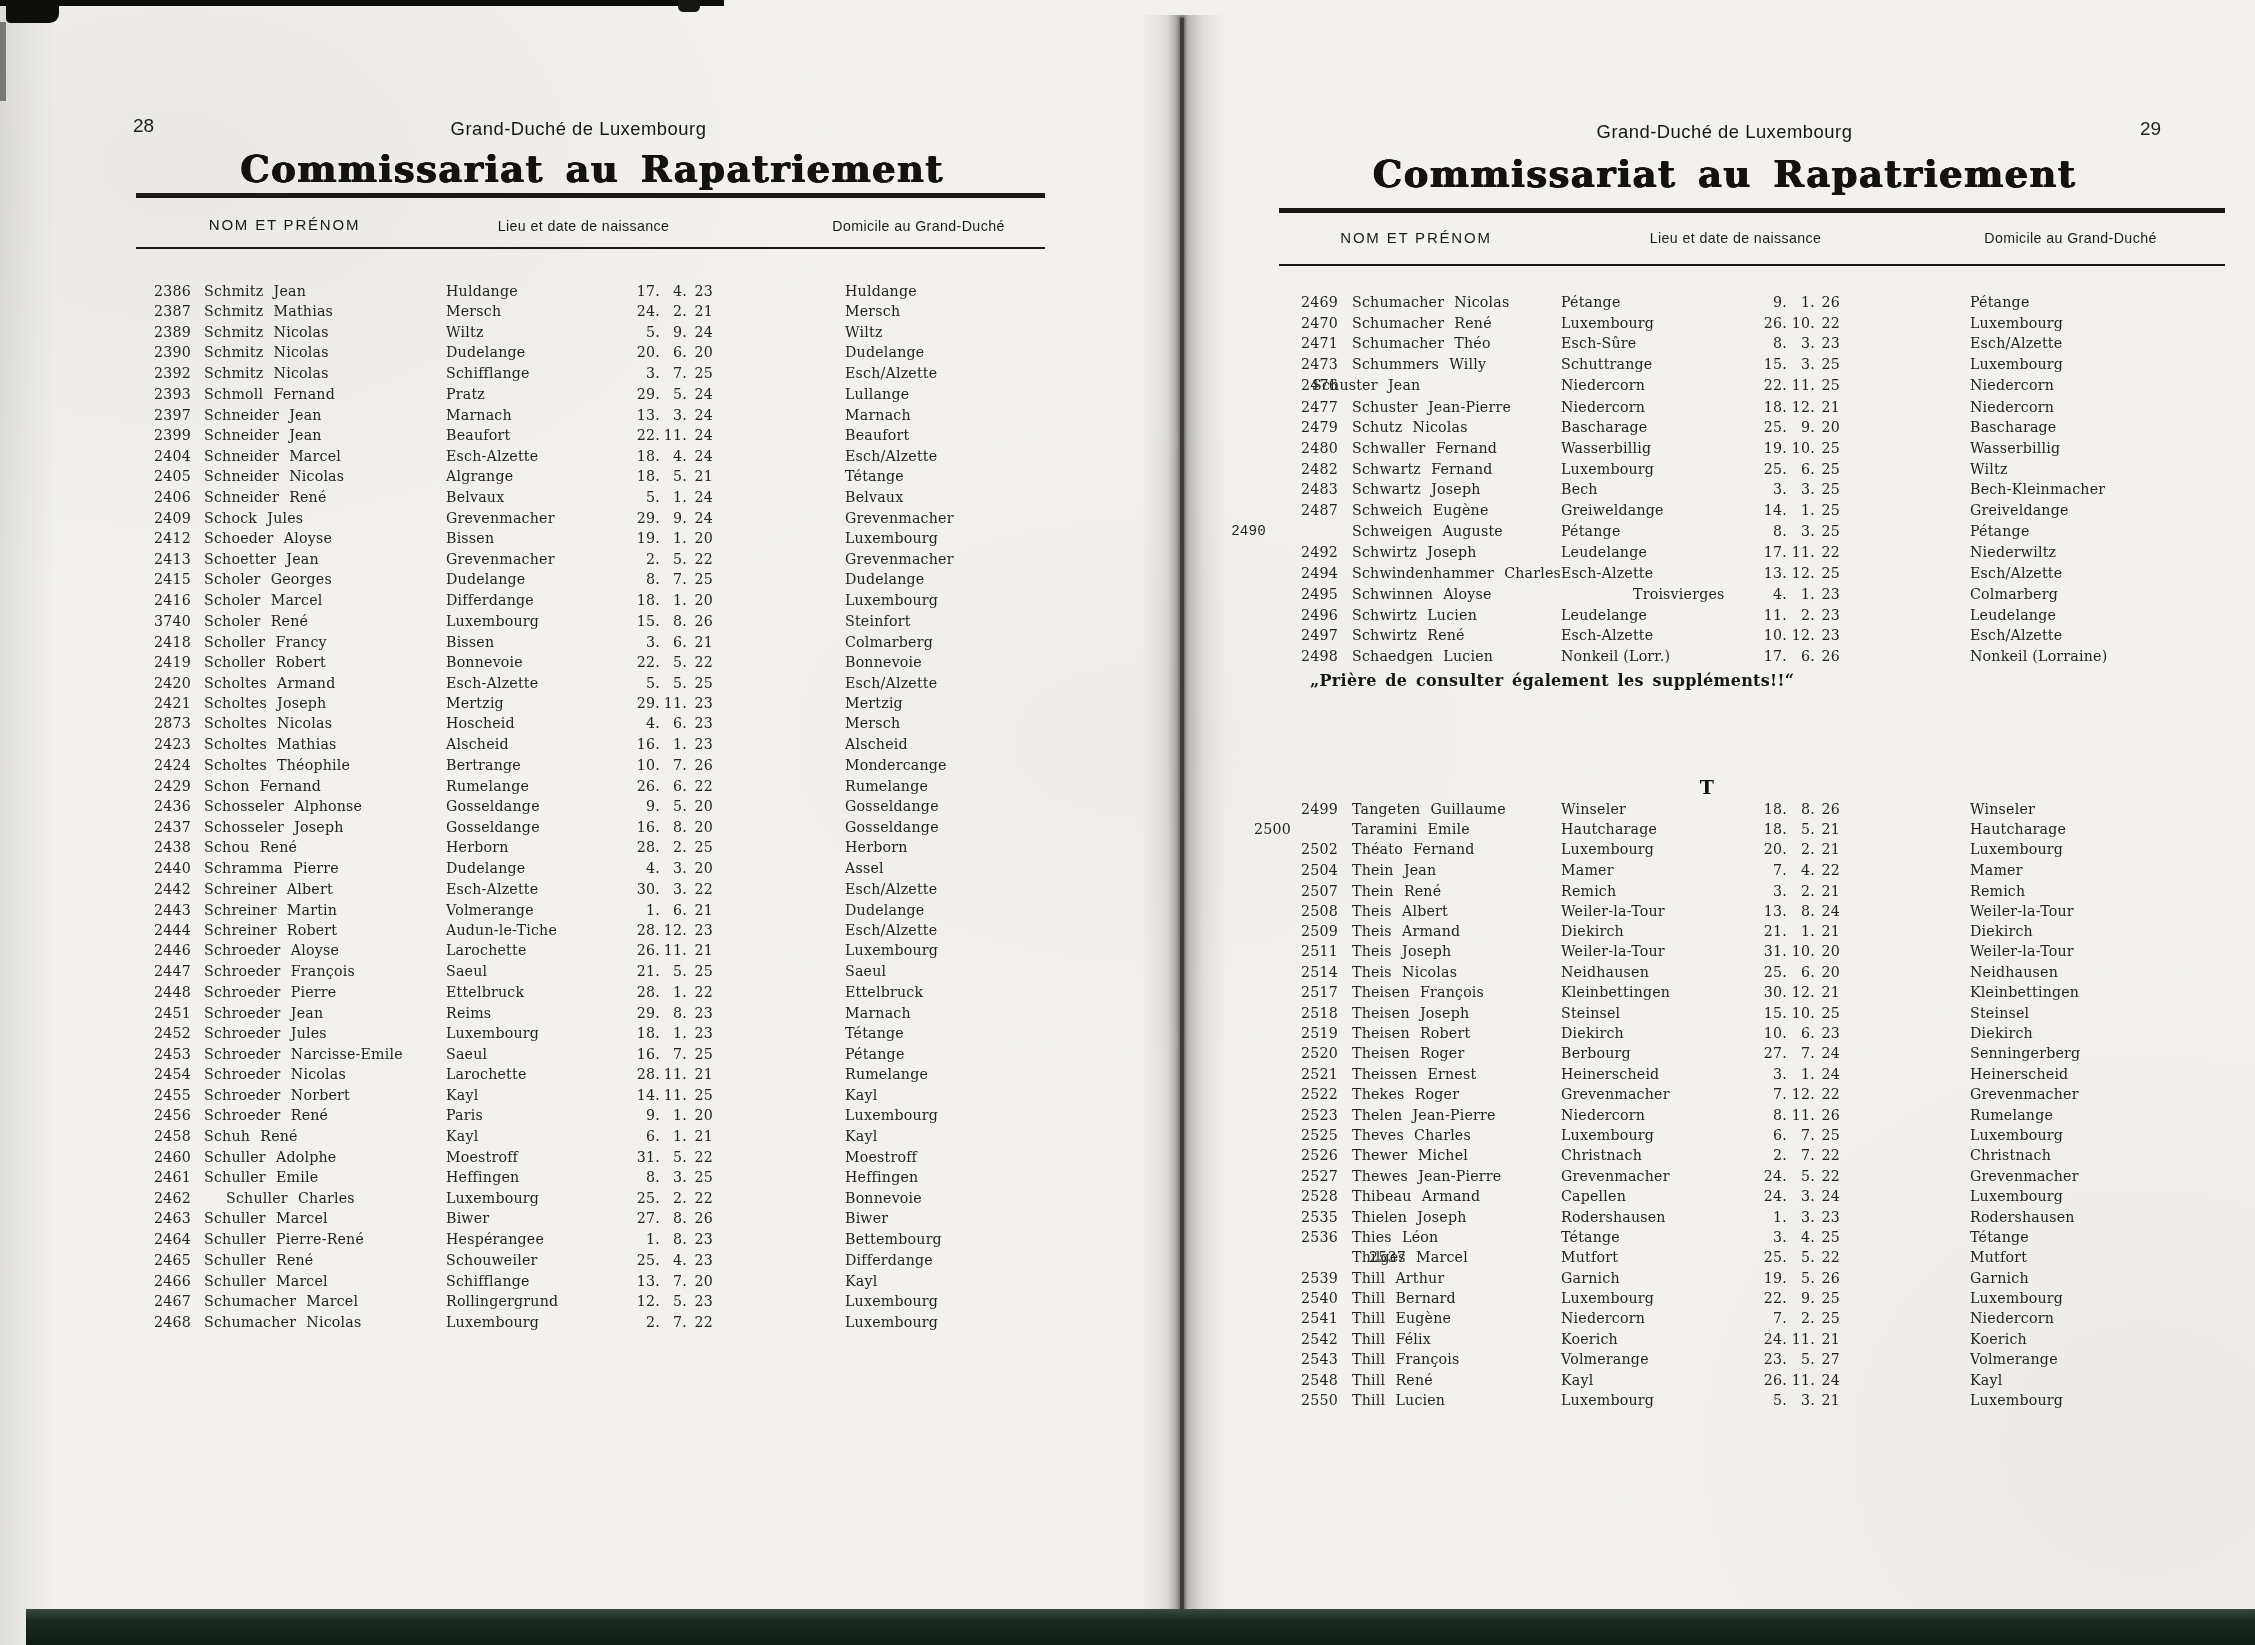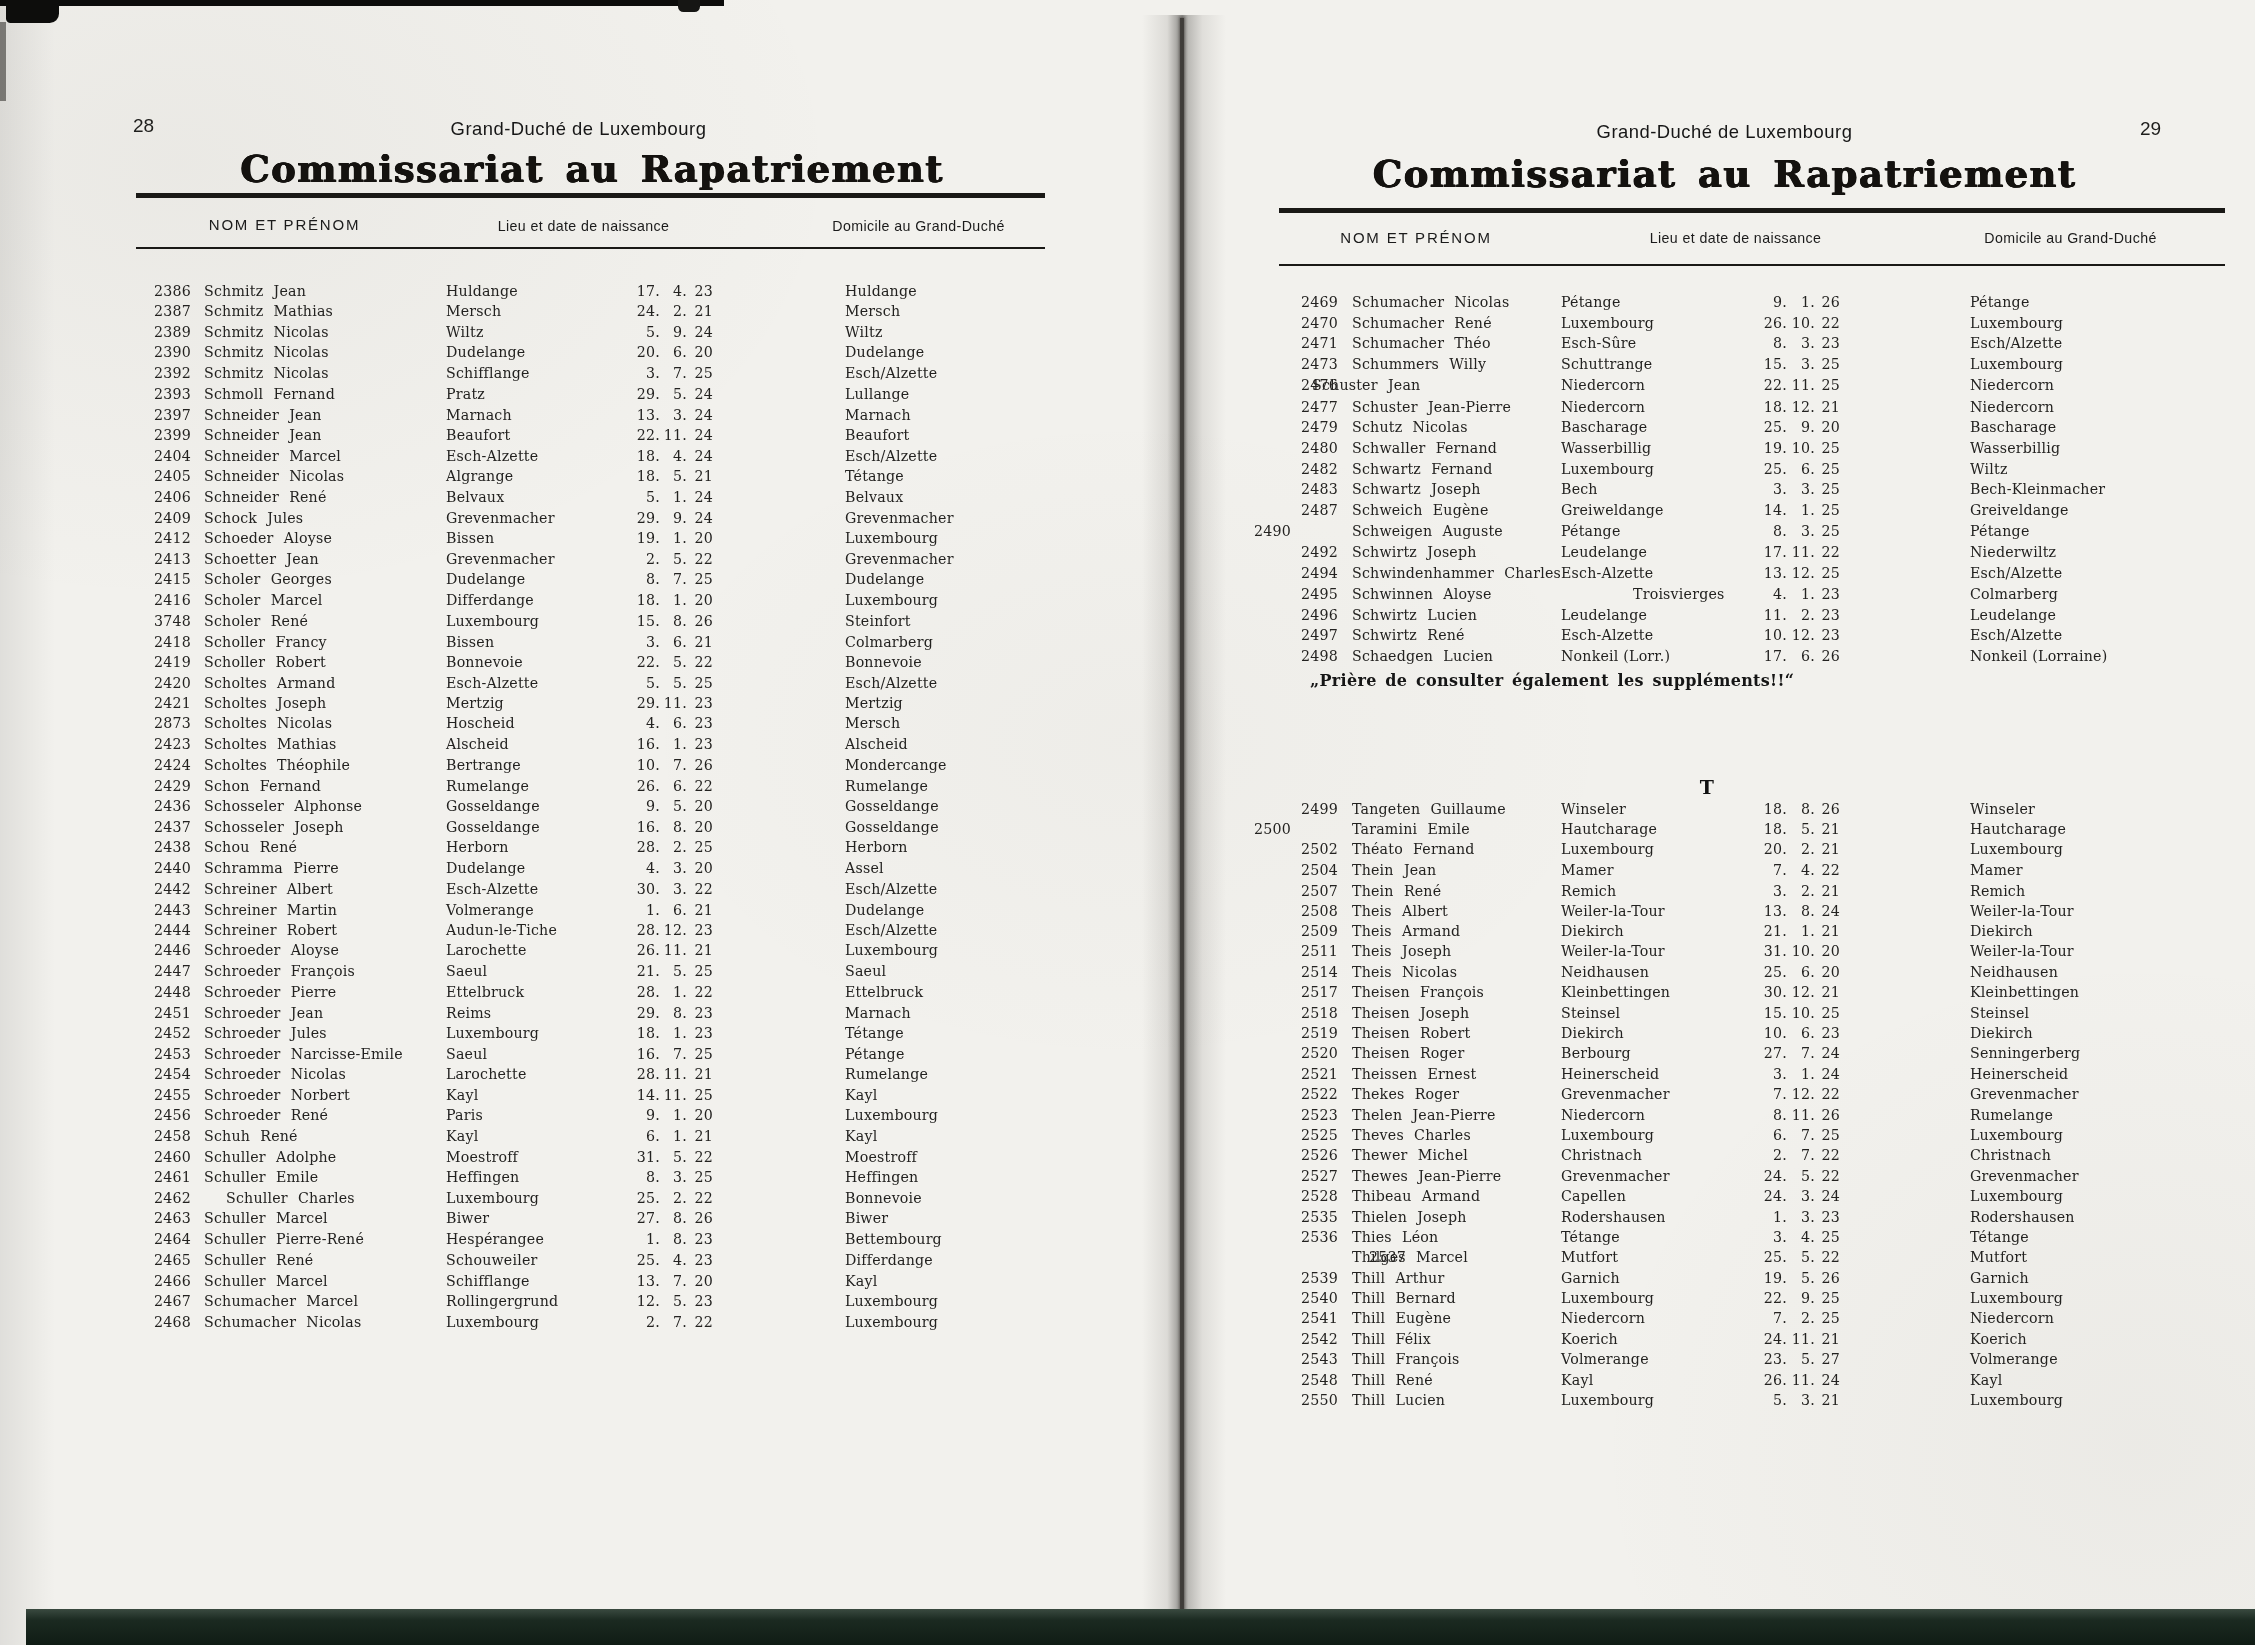--- a/index.html
+++ b/index.html
@@ -204,21 +204,21 @@
       <div class="row" style="top: 592px;">
         <span class="c-num" style="left: 107px; width: 84px; text-align: right;">2416</span>
         <span class="c-name" style="left: 204px;">Scholer Marcel</span>
         <span class="c-birth" style="left: 446px;">Differdange</span>
         <span class="c-day" style="left: 612px; width: 48px; text-align: right;">18.</span>
         <span class="c-month" style="left: 663px; width: 24px; text-align: right;">1.</span>
         <span class="c-year" style="left: 691px; width: 22px; text-align: right;">20</span>
         <span class="c-dom" style="left: 845px;">Luxembourg</span>
       </div>
       <div class="row" style="top: 613px;">
-        <span class="c-num" style="left: 107px; width: 84px; text-align: right;">3748</span>
+        <span class="c-num" style="left: 107px; width: 84px; text-align: right;">3740</span>
         <span class="c-name" style="left: 204px;">Scholer René</span>
         <span class="c-birth" style="left: 446px;">Luxembourg</span>
         <span class="c-day" style="left: 612px; width: 48px; text-align: right;">15.</span>
         <span class="c-month" style="left: 663px; width: 24px; text-align: right;">8.</span>
         <span class="c-year" style="left: 691px; width: 22px; text-align: right;">26</span>
         <span class="c-dom" style="left: 845px;">Steinfort</span>
       </div>
       <div class="row" style="top: 634px;">
         <span class="c-num" style="left: 107px; width: 84px; text-align: right;">2418</span>
         <span class="c-name" style="left: 204px;">Scholler Francy</span>
@@ -631,21 +631,21 @@
       <div class="row" style="top: 502px;">
         <span class="c-num" style="left: 1254px; width: 84px; text-align: right;">2487</span>
         <span class="c-name" style="left: 1352px;">Schweich Eugène</span>
         <span class="c-birth" style="left: 1561px;">Greiweldange</span>
         <span class="c-day" style="left: 1739px; width: 48px; text-align: right;">14.</span>
         <span class="c-month" style="left: 1791px; width: 24px; text-align: right;">1.</span>
         <span class="c-year" style="left: 1818px; width: 22px; text-align: right;">25</span>
         <span class="c-dom" style="left: 1970px;">Greiveldange</span>
       </div>
       <div class="row" style="top: 523px;">
-        <span class="c-num" style="left: 1254px; width: 84px; ">2490</span>
+        <span class="c-num" style="left: 1182px; width: 84px; text-align: right; font-family: Liberation Mono, monospace;">2490</span>
         <span class="c-name" style="left: 1352px;">Schweigen Auguste</span>
         <span class="c-birth" style="left: 1561px;">Pétange</span>
         <span class="c-day" style="left: 1739px; width: 48px; text-align: right;">8.</span>
         <span class="c-month" style="left: 1791px; width: 24px; text-align: right;">3.</span>
         <span class="c-year" style="left: 1818px; width: 22px; text-align: right;">25</span>
         <span class="c-dom" style="left: 1970px;">Pétange</span>
       </div>
       <div class="row" style="top: 544px;">
         <span class="c-num" style="left: 1254px; width: 84px; text-align: right;">2492</span>
         <span class="c-name" style="left: 1352px;">Schwirtz Joseph</span>

